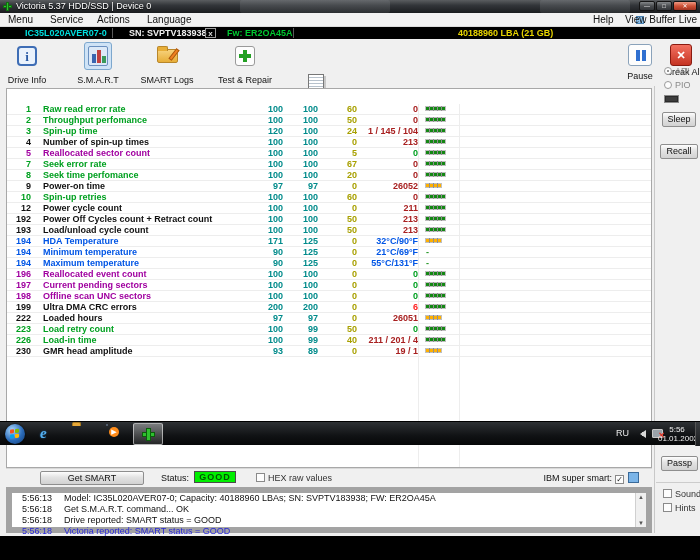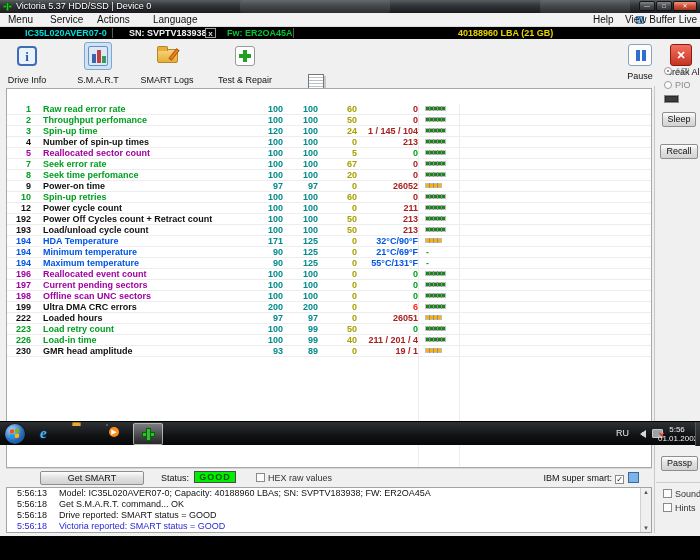--- a/index.html
+++ b/index.html
@@ -95,21 +95,21 @@
   
   .statusbar{position:absolute;left:6px;top:468px;width:646px;height:18px;background:#f0f0f0;border-top:1px solid #d8d8d8}
   .gs-btn{position:absolute;left:34px;top:2px;width:104px;height:14px}
   .st-lbl{position:absolute;left:155px;top:4px;font-size:9px;color:#111}
   .st-badge{position:absolute;left:188px;top:2px;width:42px;height:12px;background:#00ee00;border:1px solid #4a4a4a;
     color:#005500;font-size:9px;font-weight:bold;text-align:center;line-height:11px;letter-spacing:1px}
   .ibm-lbl{position:absolute;left:520px;top:4px;width:86px;font-size:9px;color:#111;text-align:right}
   .ibm-box{position:absolute;left:622px;top:3px;width:11px;height:11px;background:#7ab4e8;border:1px solid #3a6a9a}
 
   
-  .logpanel{position:absolute;left:6px;top:487px;width:646px;height:46px;background:#fff;border:1px solid #a3a3a3}
+  .logpanel{position:absolute;left:6px;top:487px;width:646px;height:46px;background:#fff;border:6px solid #a3a3a3}
   .logline{position:relative;height:11px;font-size:9px;line-height:11px;white-space:nowrap}
   .log-time{position:absolute;left:10px;color:#111}
   .log-text{position:absolute;left:52px;color:#111}
   .logline.blue .log-time,.logline.blue .log-text{color:#2828d8}
   .log-scroll{position:absolute;right:0;top:0;bottom:0;width:11px;background:#f0f0f0;border-left:1px solid #d0d0d0;font-size:6px;color:#555;text-align:center}
   .log-scroll .up{position:absolute;top:1px;left:0;right:0}
   .log-scroll .dn{position:absolute;bottom:1px;left:0;right:0}
 
   
   .taskbar{position:absolute;left:0;bottom:0;width:700px;height:24px;background:linear-gradient(180deg,#2e3134,#101214 60%,#060708);border-top:1px solid #000}
@@ -153,21 +153,21 @@
         </span>
       <span class="win-title">Victoria 5.37 HDD/SSD | Device 0</span>
       <span class="winbtns">
         <span class="winbtn">—</span>
         <span class="winbtn">□</span>
         <span class="winbtn close">✕</span>
       </span>
     </div>
 
     <div class="menubar">
-      <span id="menu-items"><span class="menu-item" style="left: 8px;">Menu</span><span class="menu-item" style="left: 50px;">Service</span><span class="menu-item" style="left: 97px;">Actions</span><span class="menu-item" style="left: 153px;">Language</span><span class="menu-item" style="left: 207px; margin-top: 15px;">Settings</span></span>
+      <span id="menu-items"><span class="menu-item" style="left: 8px;">Menu</span><span class="menu-item" style="left: 50px;">Service</span><span class="menu-item" style="left: 97px;">Actions</span><span class="menu-item" style="left: 147px;">Language</span><span class="menu-item" style="left: 207px; margin-top: 15px;">Settings</span></span>
       <span class="menu-item" style="left:593px">Help</span>
       <span class="vbl-icon"></span>
       <span class="menu-item" style="right:3px;left:auto">View Buffer Live</span>
     </div>
 
     <div class="devicebar">
       <span class="db" style="left:25px;color:#00dede">IC35L020AVER07-0</span>
       <span class="db-sep" style="left:112px"></span>
       <span class="db" style="left:129px;color:#f0f0f0">SN: SVPTV183938</span>
       <span class="xbox" style="left:205px">x</span>

